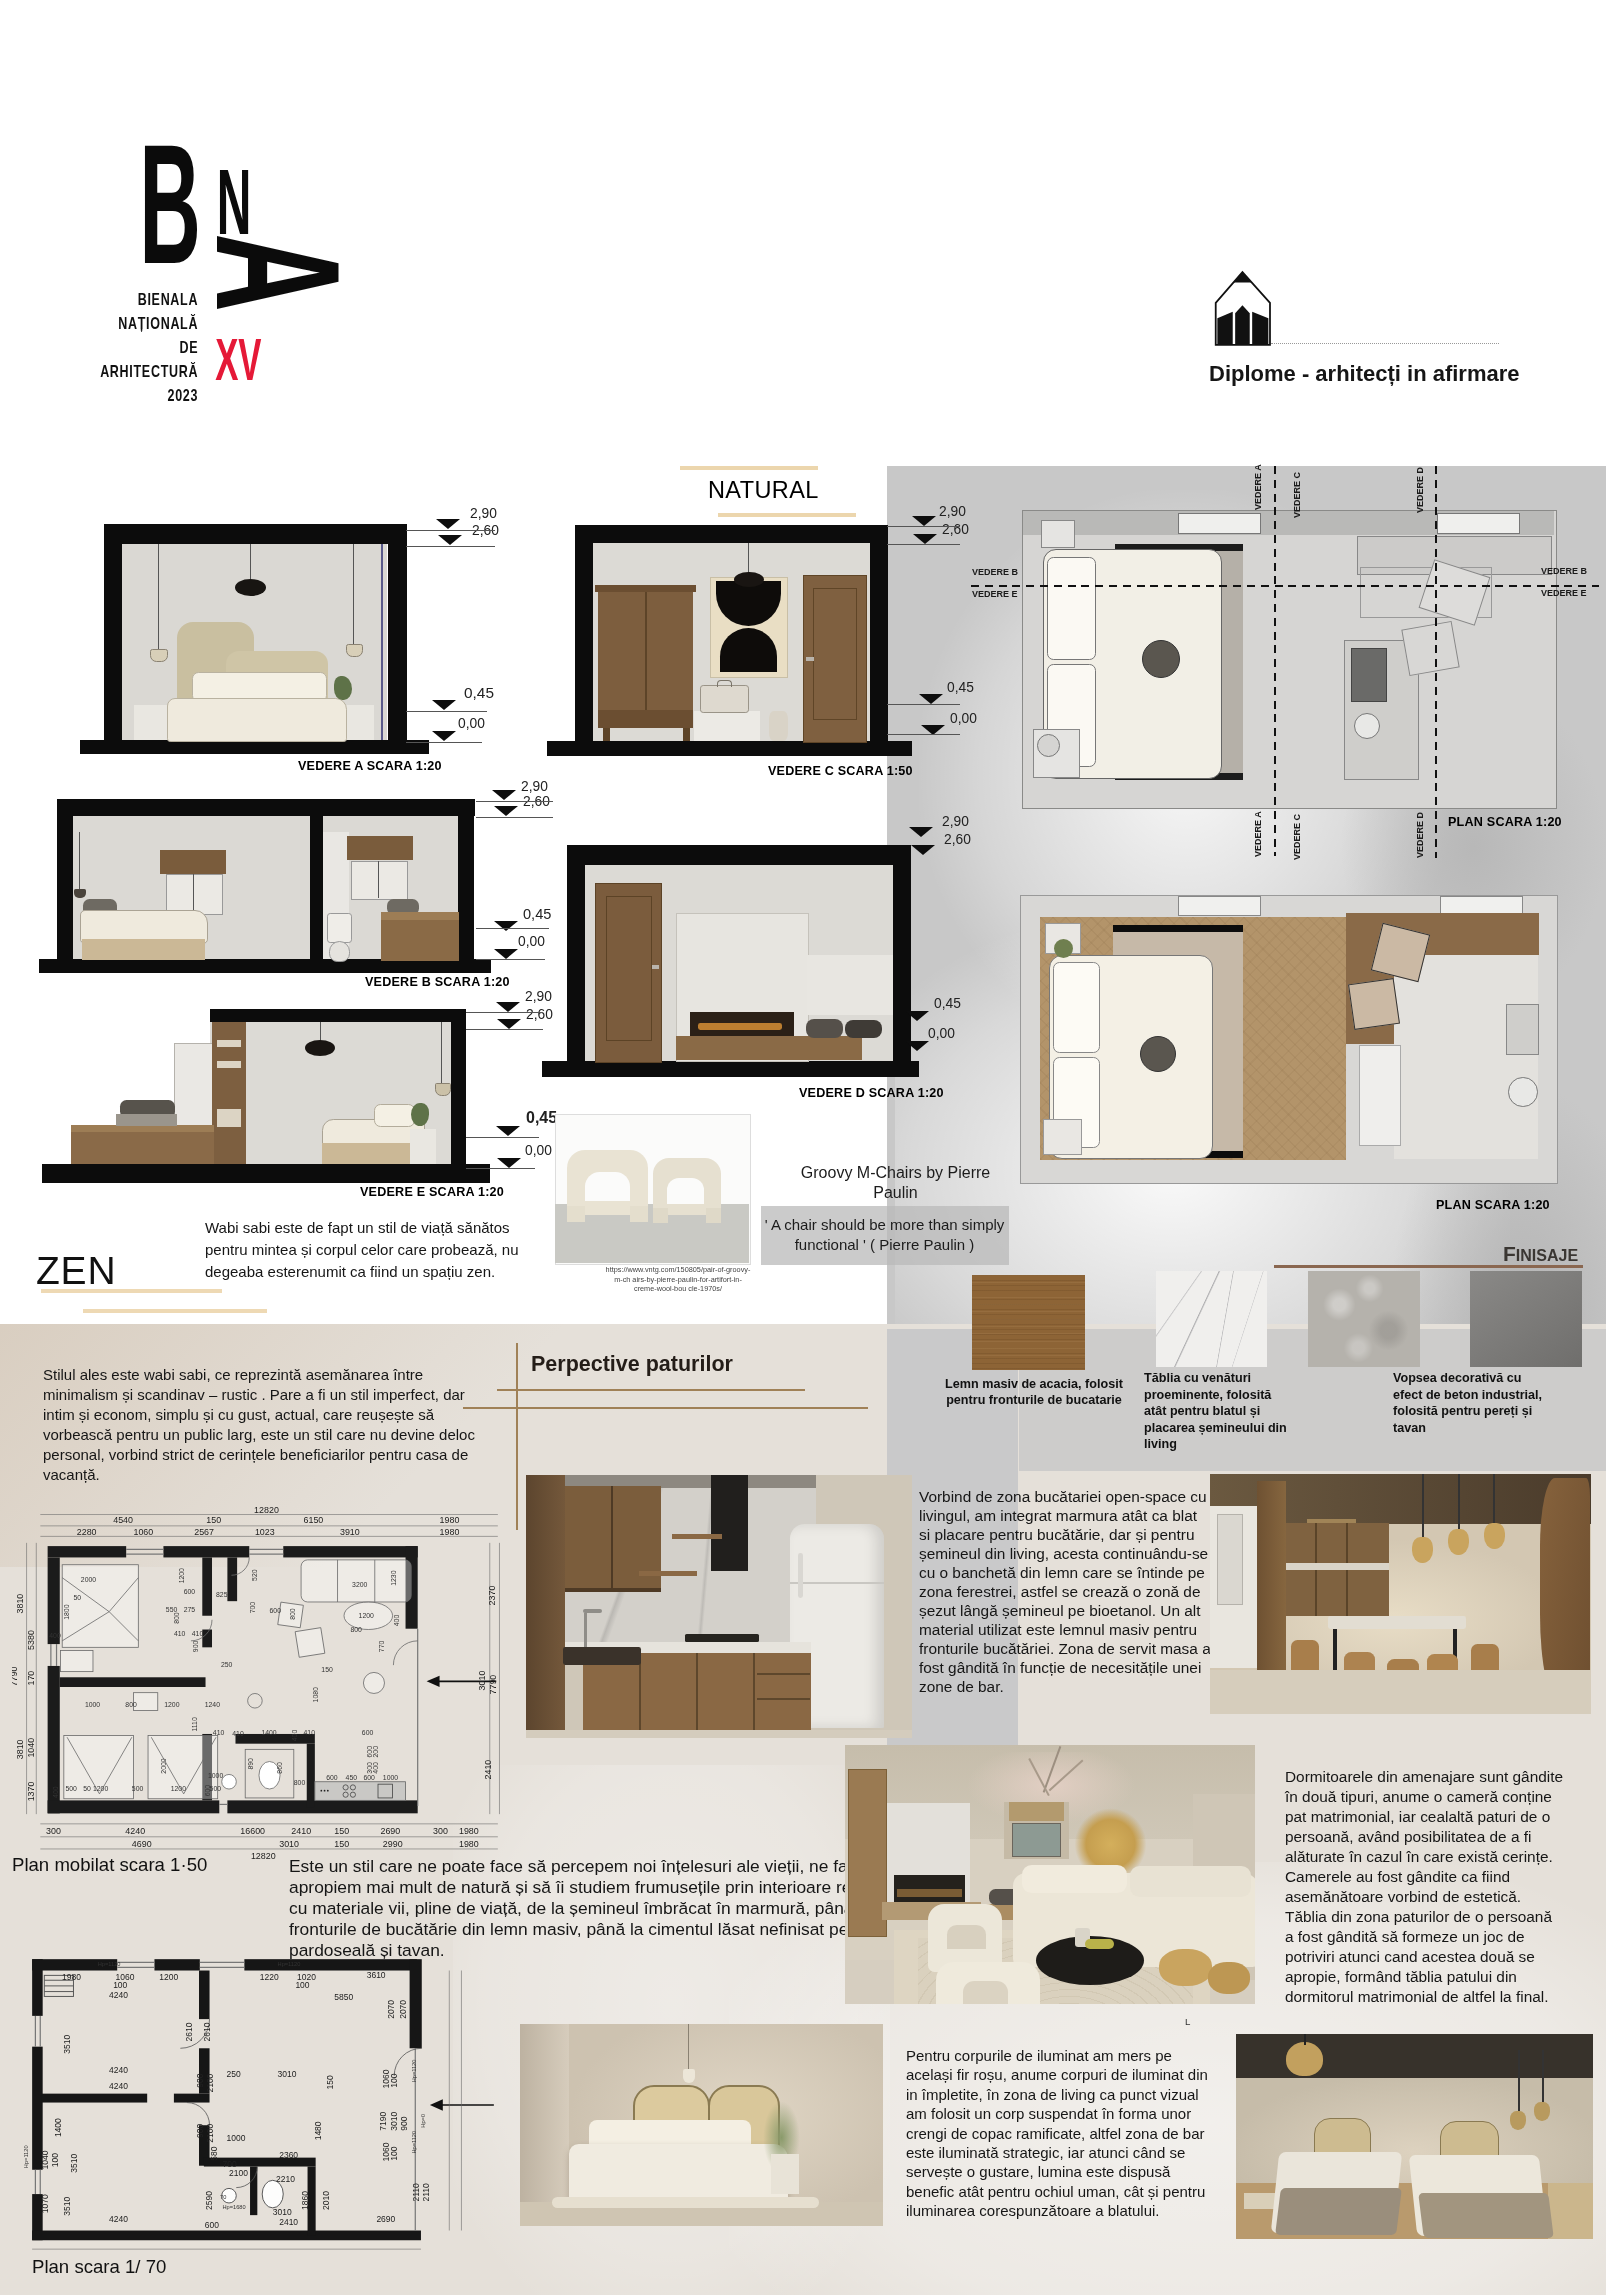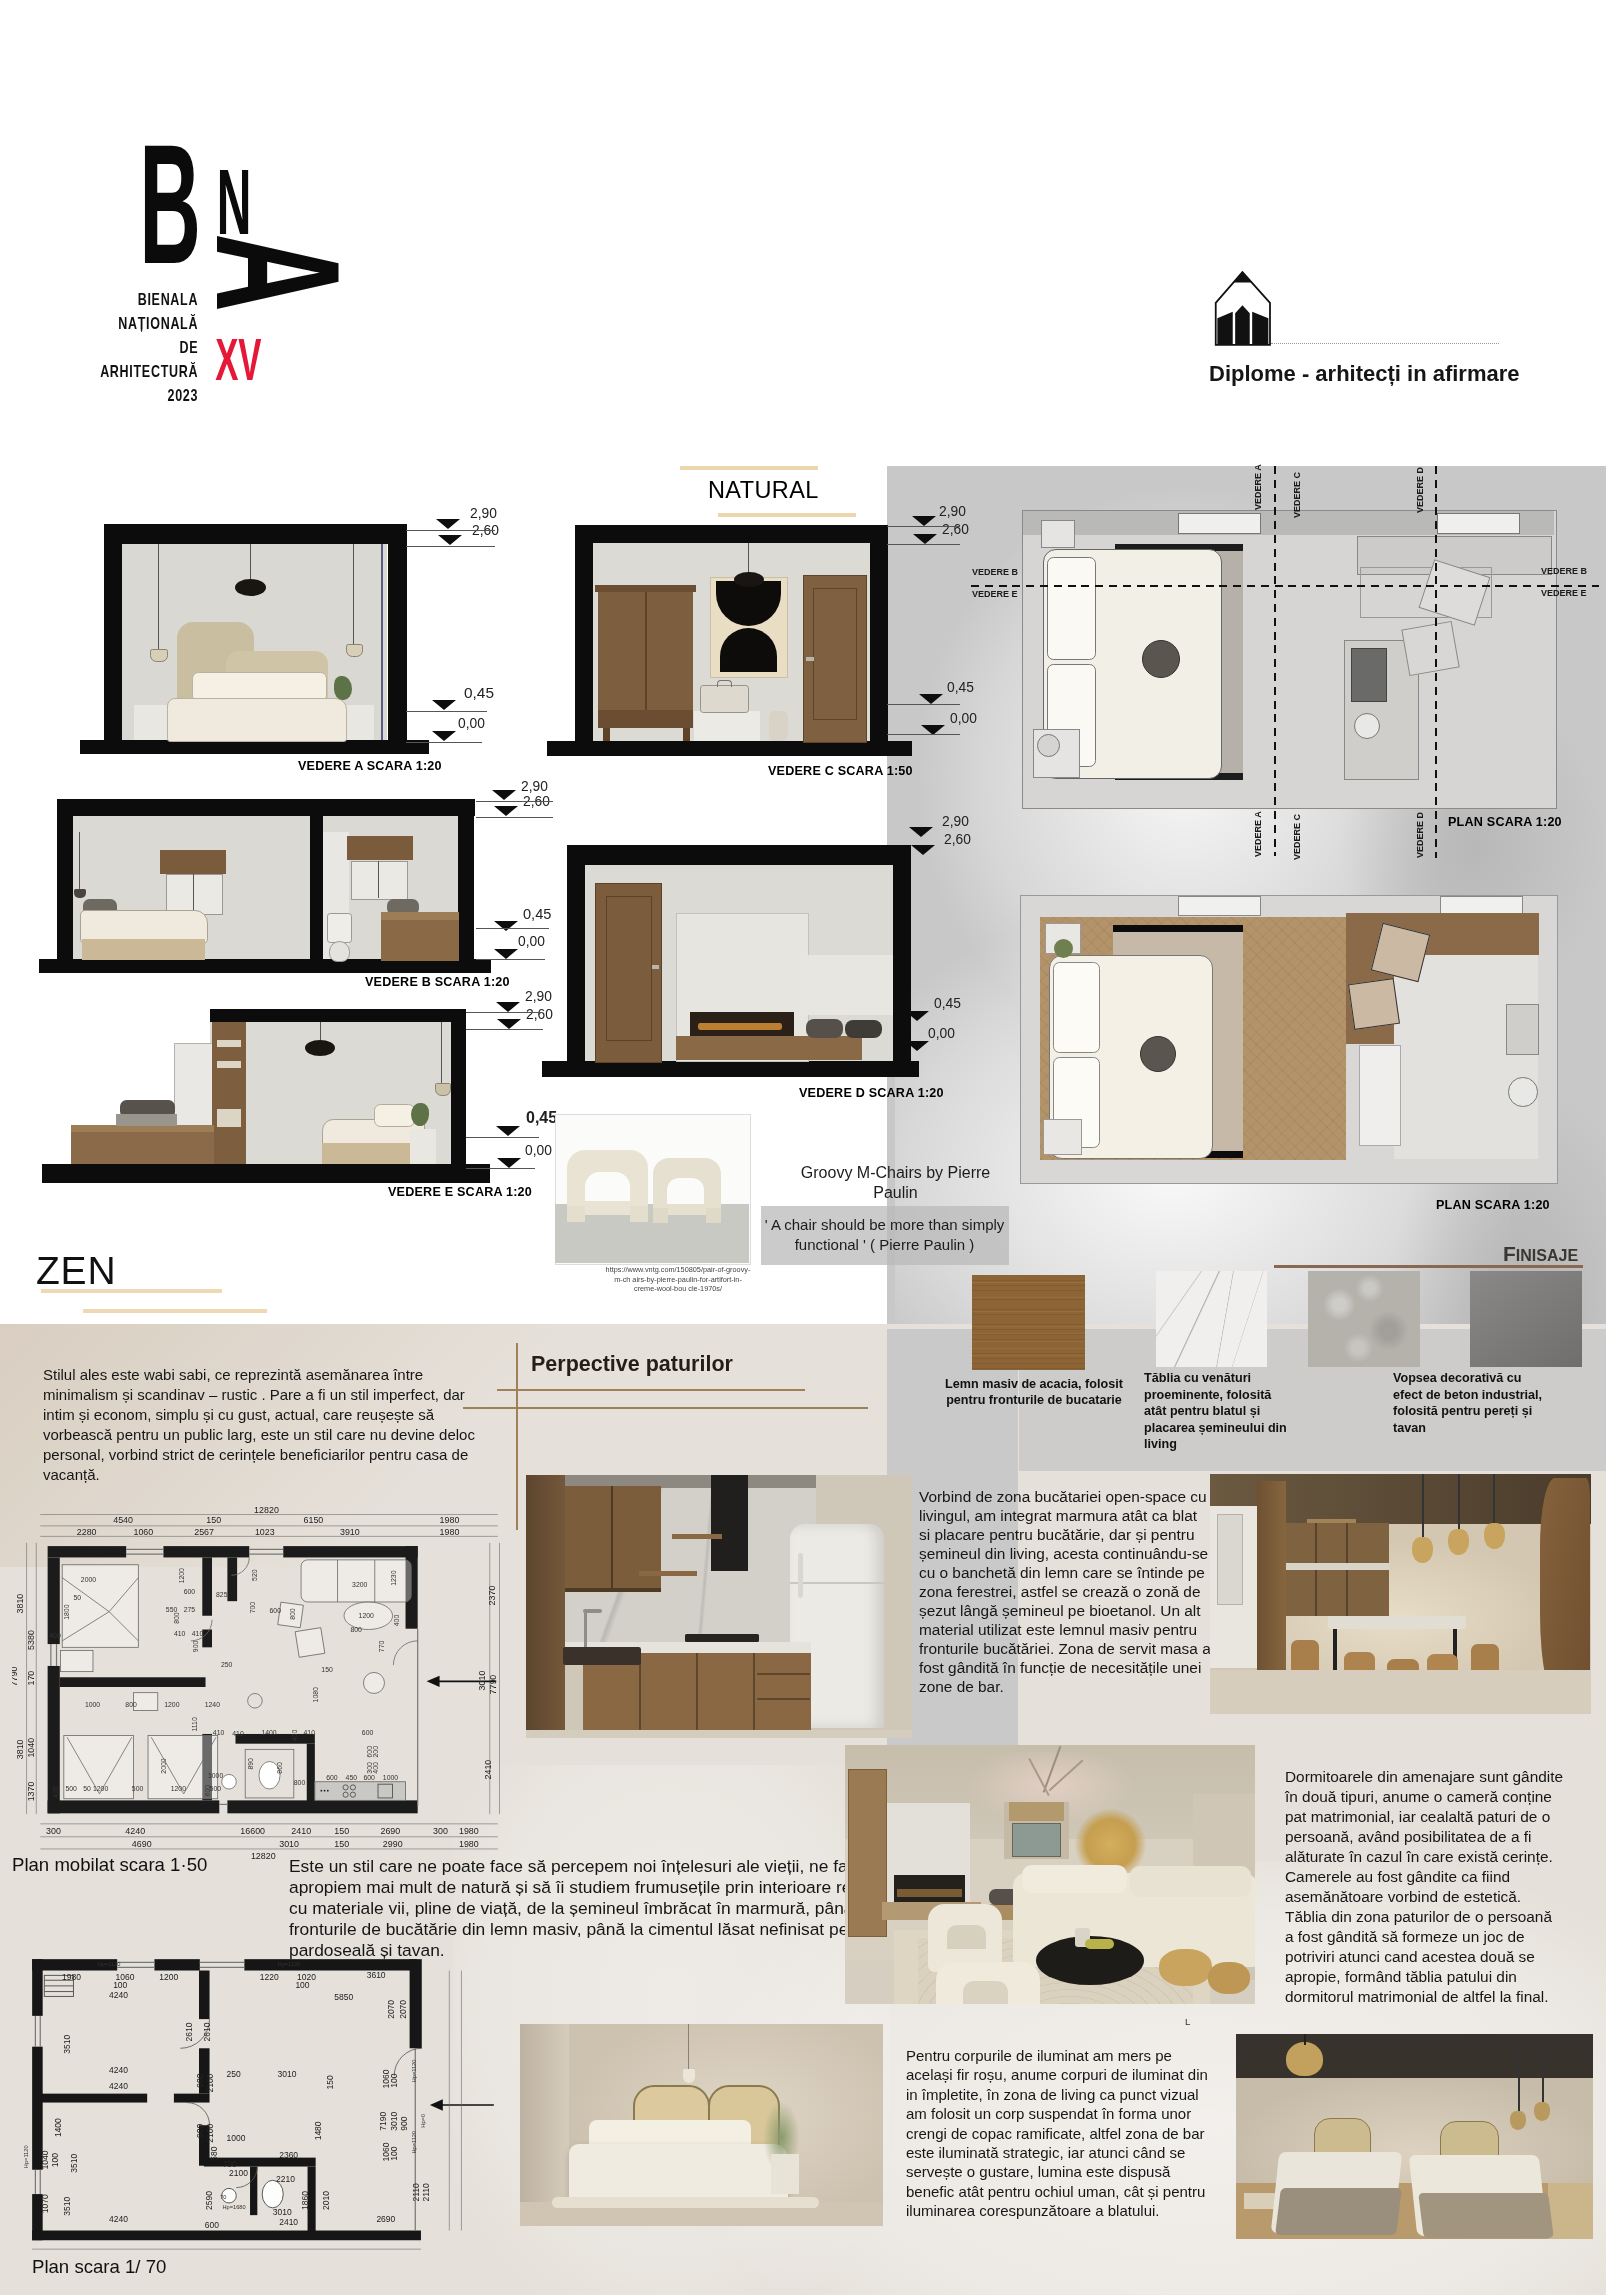--- a/index.html
+++ b/index.html
@@ -211,21 +211,21 @@
   <div class="tri" style="left:497px;top:1019px;"></div>
     <div class="dl" style="left:526px;top:1007px;">2,60</div>
   <div class="tri" style="left:496px;top:1126px;"></div>
     <div class="dl" style="left:526px;top:1109px;font-size:16px;font-weight:bold;">0,45</div>
   <div class="tri" style="left:497px;top:1158px;"></div>
     <div class="dl" style="left:525px;top:1143px;">0,00</div>
   <div class="ln" style="left:466px;top:1012px;width:77px;height:0.8px;"></div>
   <div class="ln" style="left:466px;top:1029px;width:77px;height:0.8px;"></div>
   <div class="ln" style="left:466px;top:1137px;width:73px;height:0.8px;"></div>
   <div class="ln" style="left:466px;top:1168px;width:69px;height:0.8px;"></div>
-  <div class="ttl" style="left:360px;top:1185px;margin-left:28px;">VEDERE E SCARA 1:20</div>
+  <div class="ttl" style="left:360px;top:1185px;">VEDERE E SCARA 1:20</div>
 
   <div class="abs" style="left:585px;top:865px;width:308px;height:196px;background:#dcdad5;"></div>
   <div class="blk" style="left:567px;top:845px;width:344px;height:20px;"></div>
   <div class="blk" style="left:567px;top:865px;width:18px;height:196px;"></div>
   <div class="blk" style="left:893px;top:865px;width:18px;height:196px;"></div>
   <div class="blk" style="left:542px;top:1061px;width:377px;height:16px;"></div>
 
   <div class="abs" style="left:595px;top:883px;width:65px;height:178px;background:#7b5c3d;border:1.6px solid #5c4326;"></div>
   <div class="abs" style="left:606px;top:896px;width:44px;height:143px;border:1.6px solid #5c4326;"></div>
   <div class="abs" style="left:652px;top:965px;width:7.3px;height:4px;background:#b9b4ac;"></div>
@@ -327,20 +327,21 @@
   <div class="abs" style="left:653px;top:1158px;width:68px;height:57px;background:#e6e0d0;border-radius:16px 16px 6.5px 6.5px;"></div>
   <div class="abs" style="left:667px;top:1178px;width:37px;height:26px;background:#fbfbfa;border-radius:12px 12px 0 0;"></div>
   <div class="abs" style="left:653px;top:1208px;width:14.6px;height:14.6px;background:#dfd9c8;"></div>
   <div class="abs" style="left:706px;top:1208px;width:14.6px;height:14.6px;background:#dfd9c8;"></div>
   <div class="abs" style="left:603px;top:1265px;width:150px;font-size:7.3px;line-height:9.7px;color:#444;text-align:center;">https://www.vntg.com/150805/pair-of-groovy-m-ch airs-by-pierre-paulin-for-artifort-in-creme-wool-bou cle-1970s/</div>
 
   <div class="abs" style="left:790px;top:1163px;width:211px;text-align:center;font-size:16px;line-height:20px;color:#1c1c1c;">Groovy M-Chairs by Pierre Paulin</div>
   <div class="abs" style="left:761px;top:1206px;width:248px;height:59px;background:rgba(186,186,186,0.75);"></div>
   <div class="abs" style="left:764px;top:1215px;width:241px;text-align:center;font-size:15px;line-height:20px;color:#1c1c1c;">' A chair should be more than simply functional ' ( Pierre Paulin )</div>
 
+  <div class="txt" style="left:205px;top:1217px;width:320px;line-height:22px;font-size:15px;">Wabi sabi este de fapt un stil de viață sănătos pentru mintea și corpul celor care probează, nu degeaba esterenumit ca fiind un spațiu zen.</div>
   <div class="abs" style="left:36px;top:1249px;font-size:39px;color:#111;letter-spacing:0.8px;">ZEN</div>
   <div class="abs" style="left:41px;top:1289px;width:181px;height:4px;background:#eed9b4;"></div>
   <div class="abs" style="left:83px;top:1309px;width:184px;height:4px;background:#eed9b4;"></div>
 
   <div class="abs" style="left:1503px;top:1242px;font-weight:bold;color:#3a3632;font-size:21px;">F<span style="font-size:16px;">INISAJE</span></div>
   <div class="abs" style="left:1274px;top:1265px;width:309px;height:3.2px;background:#8a6750;"></div>
 
   <div class="abs" style="left:972px;top:1275px;width:113px;height:95px;background:#8d6436;background-image:repeating-linear-gradient(to bottom,rgba(60,35,10,0.13) 0 0.8px,transparent 0.8px 4.9px),repeating-linear-gradient(to bottom,rgba(225,190,140,0.10) 0 0.8px,transparent 0.8px 7.3px);"></div>
   <div class="abs" style="left:1156px;top:1271px;width:111px;height:96px;background:#f0efed;background-image:linear-gradient(115deg,transparent 40%,rgba(120,120,125,0.55) 40.6%,transparent 41.6%),linear-gradient(100deg,transparent 60%,rgba(140,140,145,0.5) 60.5%,transparent 61.2%),linear-gradient(125deg,transparent 25%,rgba(150,150,155,0.45) 25.5%,transparent 26.3%),linear-gradient(108deg,transparent 75%,rgba(160,160,165,0.4) 75.4%,transparent 76%);"></div>
   <div class="abs" style="left:1308px;top:1271px;width:112px;height:96px;background:#b5b2ac;background-image:radial-gradient(circle at 28% 35%,rgba(255,255,255,0.35) 0 6%,transparent 16%),radial-gradient(circle at 72% 62%,rgba(95,92,88,0.22) 0 8%,transparent 20%),radial-gradient(circle at 55% 18%,rgba(255,255,255,0.3) 0 5%,transparent 14%),radial-gradient(circle at 45% 80%,rgba(255,255,255,0.25) 0 6%,transparent 15%);"></div>

